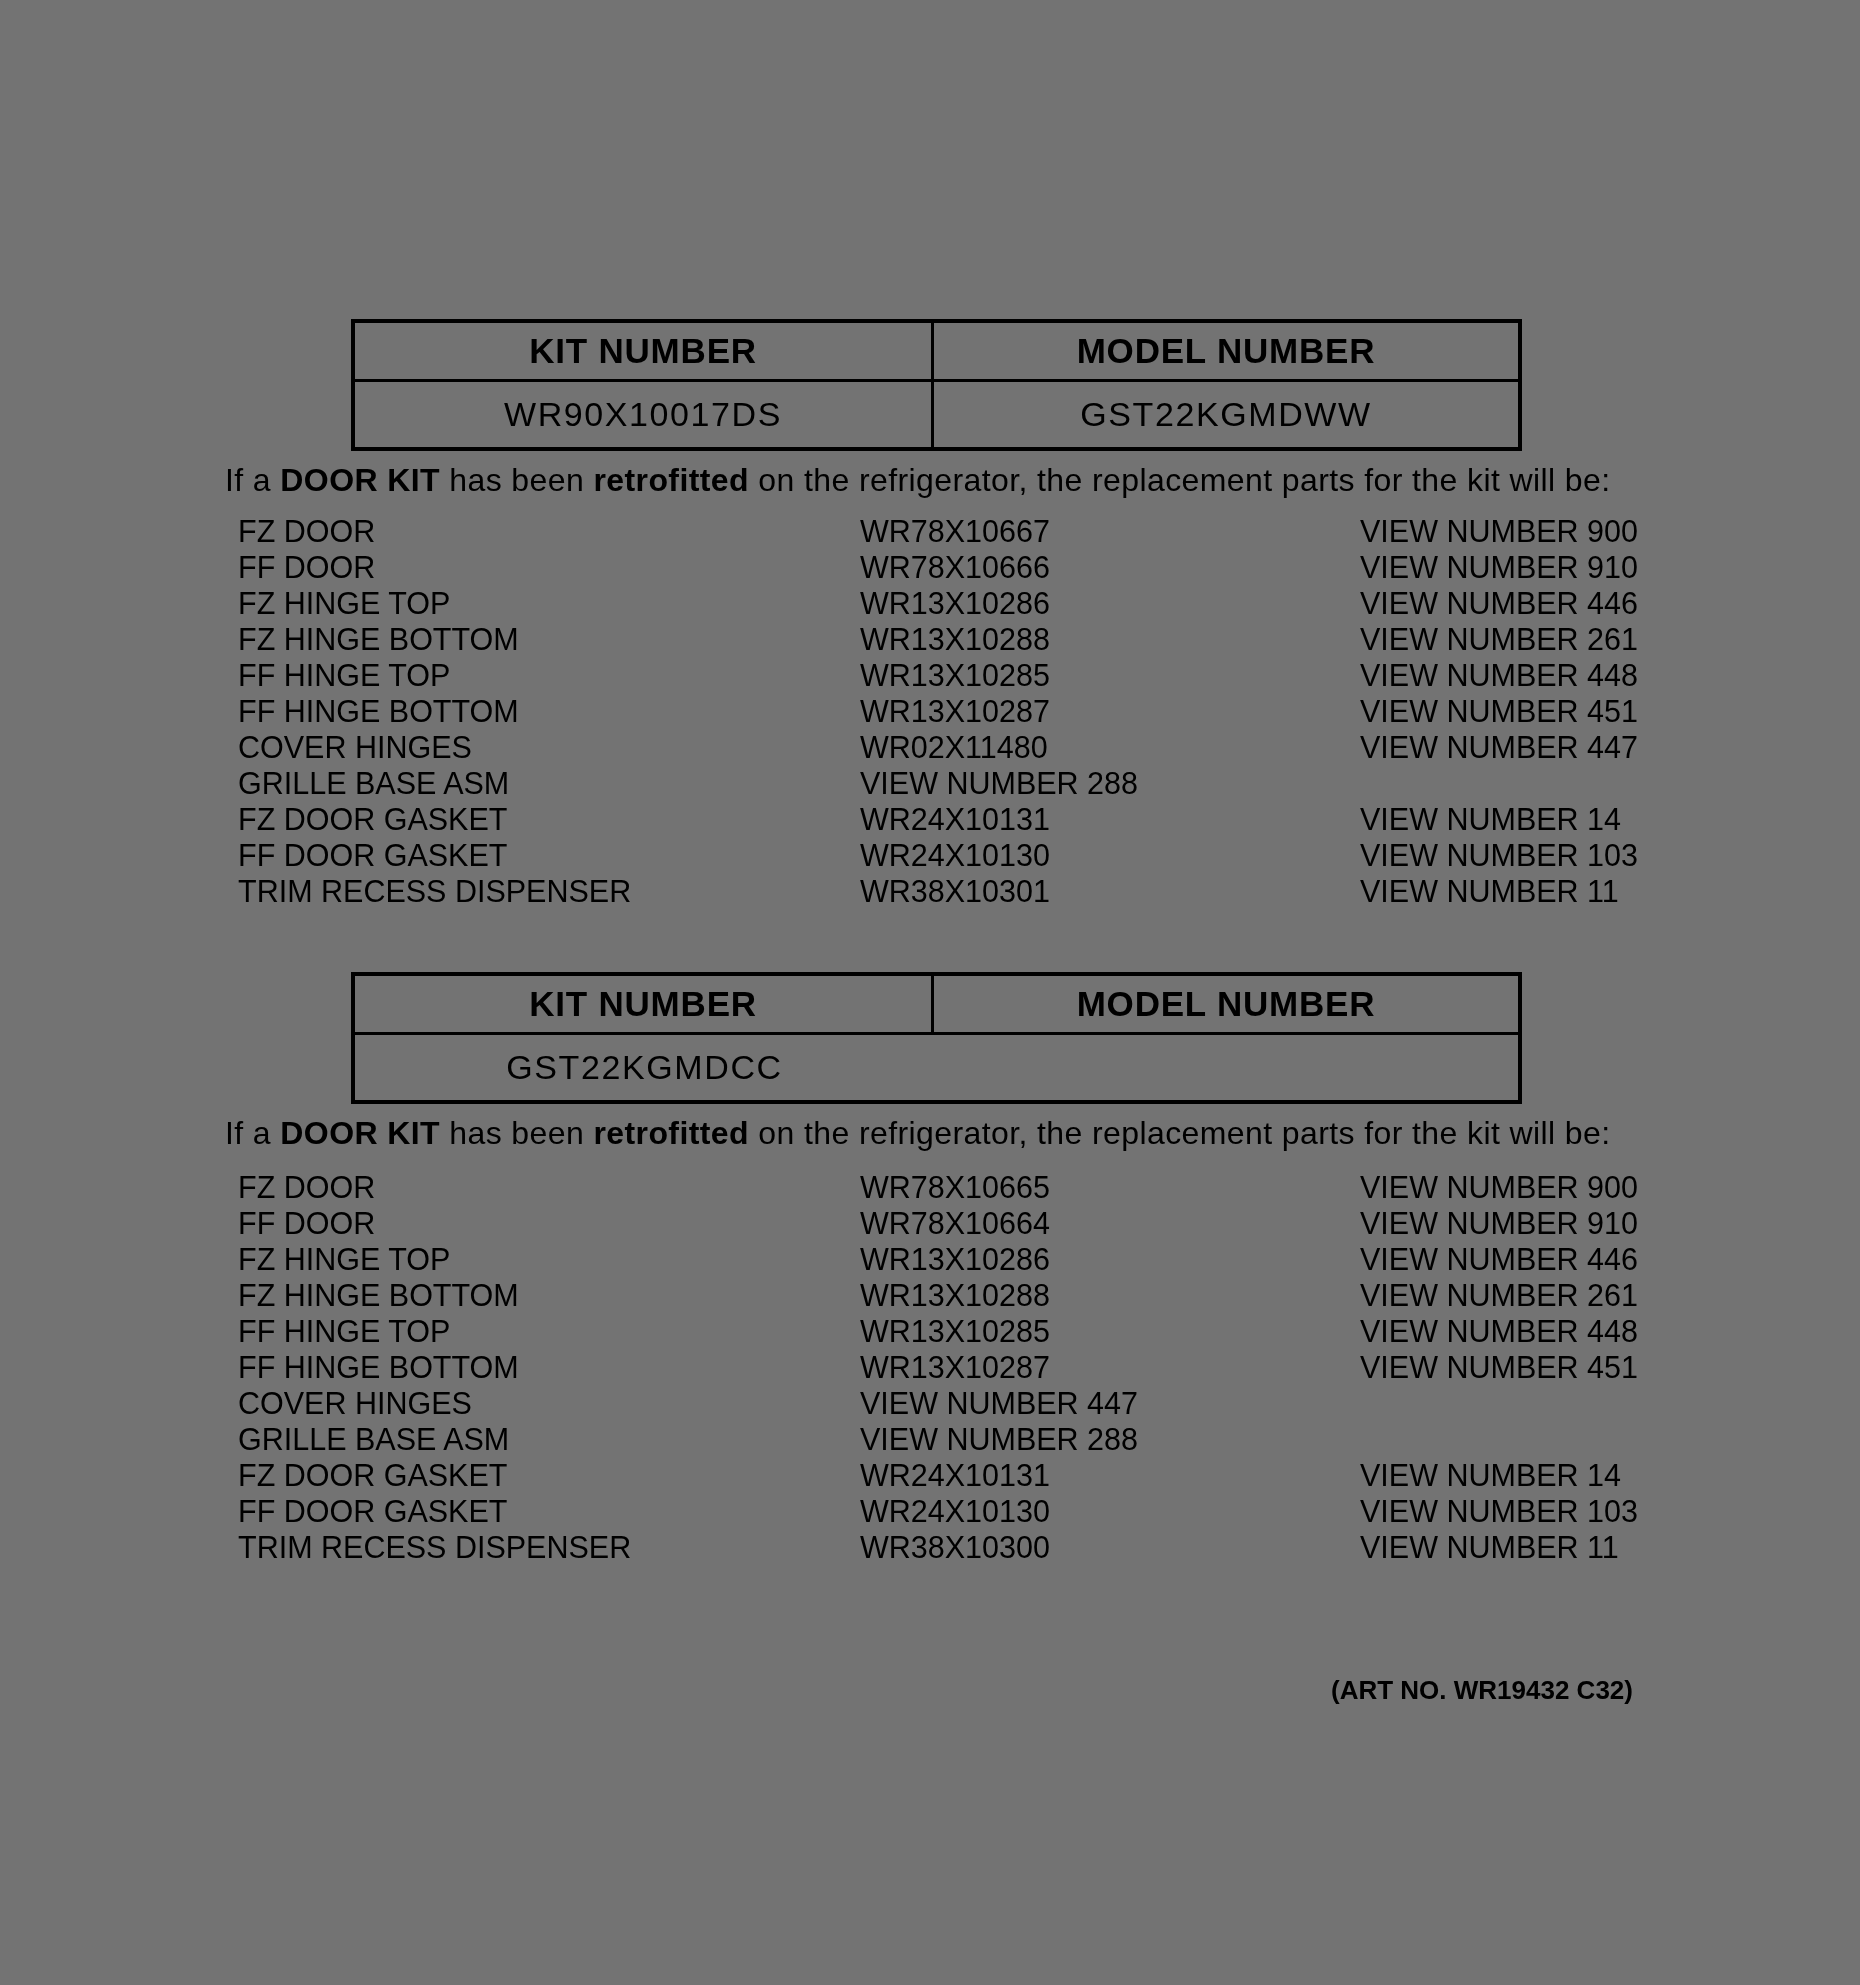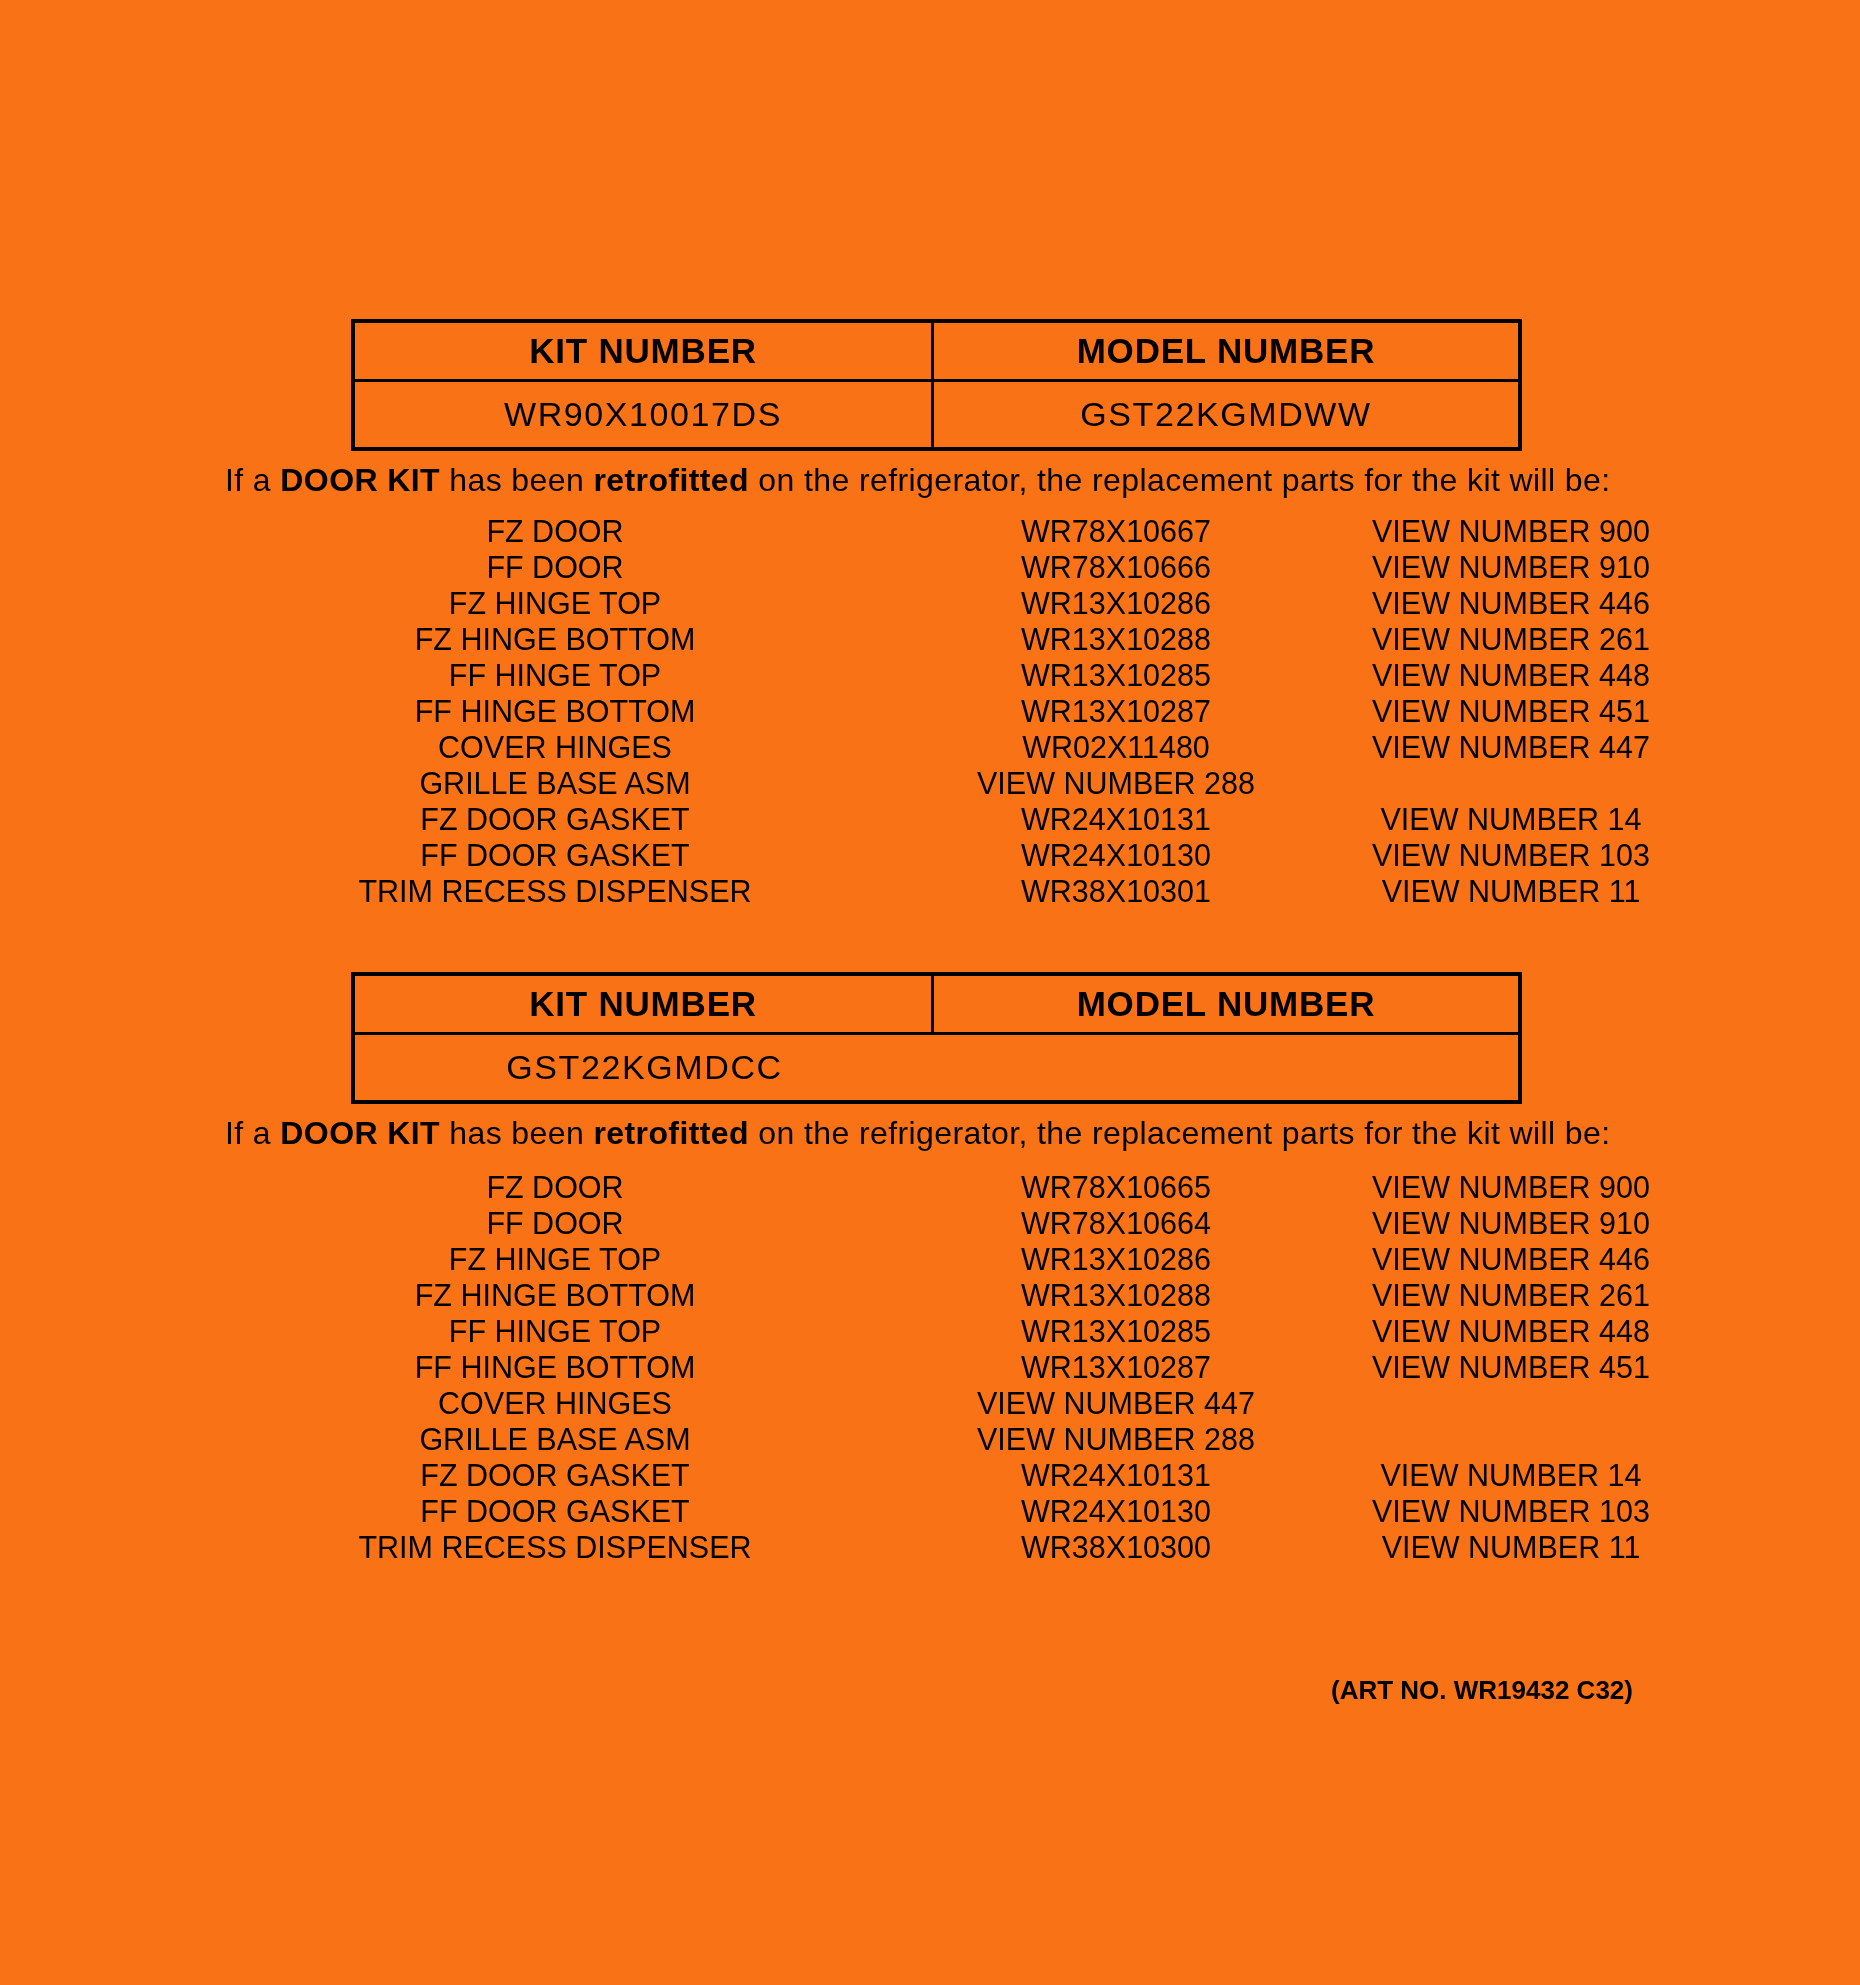--- a/index.html
+++ b/index.html
@@ -4,25 +4,24 @@
 <style>
   html, body {
     margin: 0;
     padding: 0;
     background: #ffffff;
   }
   .page {
     position: relative;
     width: 1861px;
     height: 1985px;
-    background: #f97316;
+    background: #737373;
     color: #000000;
     font-family: "Liberation Sans", sans-serif;
     overflow: hidden;
-    text-align: center;
   }
 
   
   .kit-table {
     position: absolute;
     left: 351px;
     width: 1171px;
     height: 132px;
     box-sizing: border-box;
     border: 4.8px solid #000;
@@ -61,21 +60,21 @@
     letter-spacing: 0.4px;
     white-space: nowrap;
   }
   .note.n1 { top: 459px; }
   .note.n2 { top: 1112px; }
   .note b { font-weight: bold; }
 
   
   .plist {
     position: absolute;
-    left: 244px;
+    left: 238px;
     width: 1412px;
   }
   .plist.l1 { top: 513px; }
   .plist.l2 { top: 1169px; }
   .prow {
     display: grid;
     grid-template-columns: 622px 500px auto;
     height: 36px;
     line-height: 36px;
     font-size: 30.5px;

